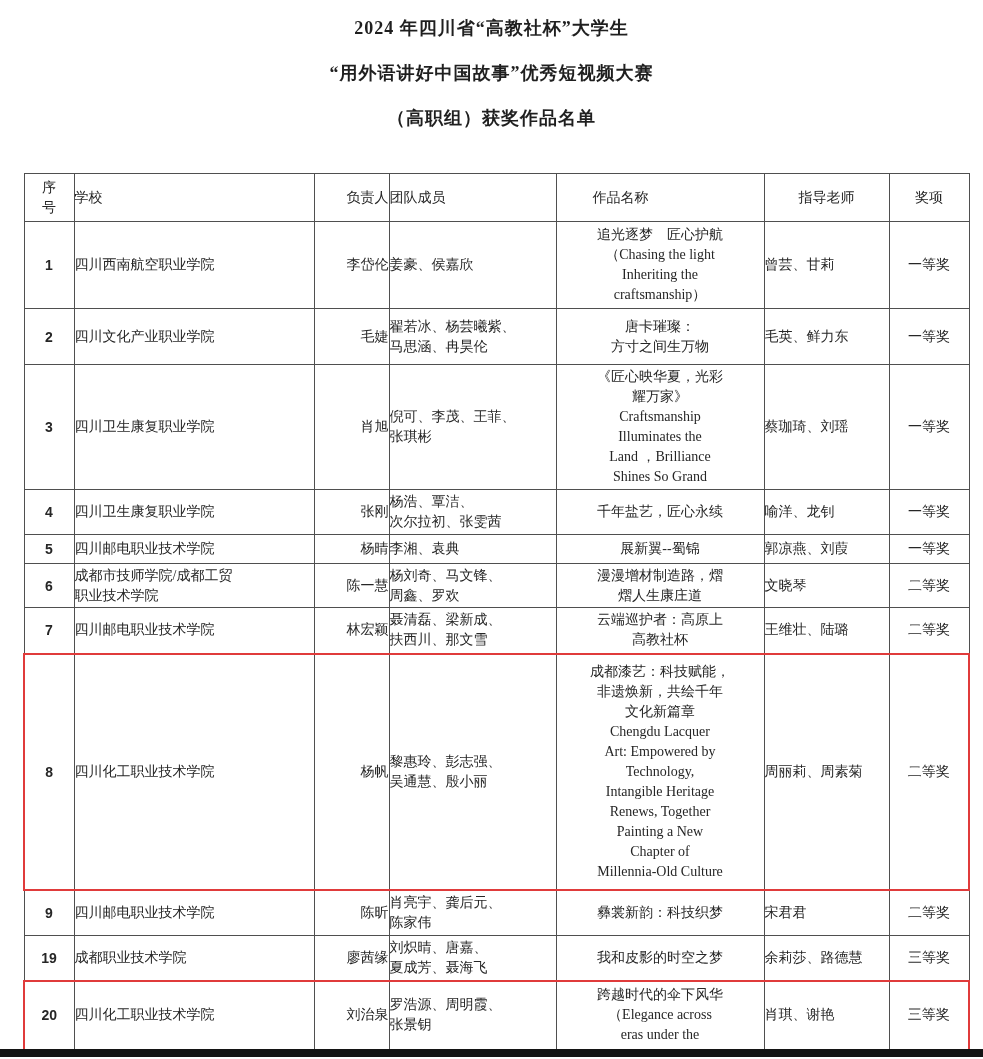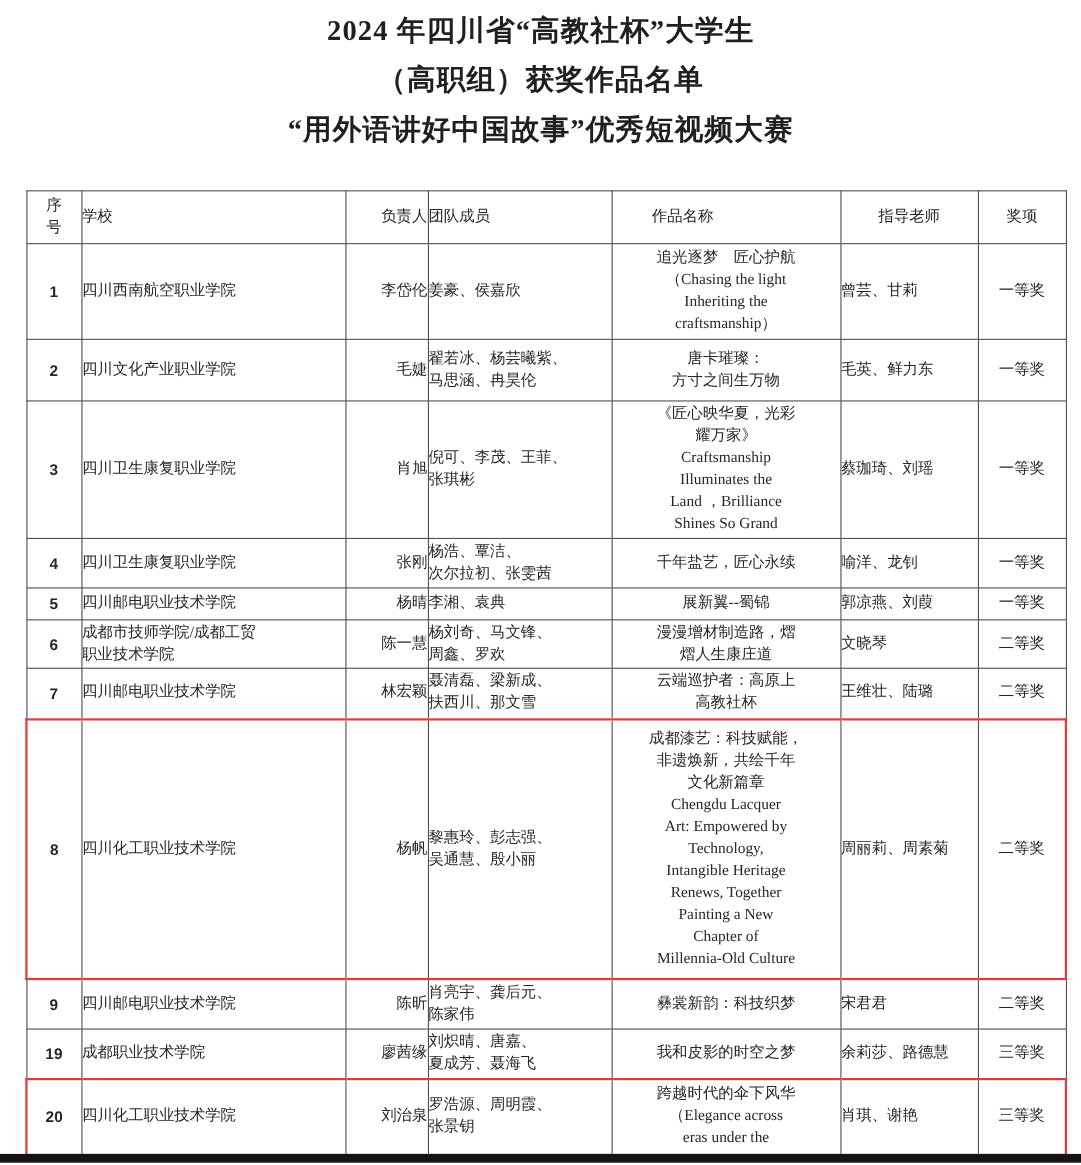--- a/index.html
+++ b/index.html
@@ -10,21 +10,21 @@
   html,body{margin:0;padding:0;background:#ffffff;}
   body{
     width:983px;height:1059px;overflow:hidden;
     font-family:"Liberation Serif","DejaVu Serif",serif;
     color:var(--text);
   }
   .page{position:relative;width:983px;height:1059px;background:#fff;}
   .titles{padding-top:13px;text-align:center;}
   .title-line{
     height:30px;line-height:30px;margin-bottom:15px;
-    font-size:26px;font-weight:bold;letter-spacing:1px;color:#1f1f1f;
+    font-size:18px;font-weight:bold;letter-spacing:1px;color:#1f1f1f;
   }
   table.awards{
     border-collapse:collapse;table-layout:fixed;
     width:945px;margin-left:23px;margin-top:40px;
   }
   .awards th,.awards td{
     border:1px solid var(--border);
     vertical-align:middle;
     font-size:14px;line-height:20px;
     white-space:pre-line;
@@ -66,22 +66,22 @@
     background:#141414;
   }
 </style>
 </head>
 <body>
 
 <div class="page">
 
   <div class="titles">
     <div class="title-line">2024 年四川省“高教社杯”大学生</div>
+    <div class="title-line">“用外语讲好中国故事”优秀短视频大赛</div>
     <div class="title-line">（高职组）获奖作品名单</div>
-    <div class="title-line">“用外语讲好中国故事”优秀短视频大赛</div>
   </div>
 
   <table class="awards" id="awards">
     <colgroup>
       <col style="width:50px">
       <col style="width:240px">
       <col style="width:75px">
       <col style="width:167px">
       <col style="width:208px">
       <col style="width:125px">

